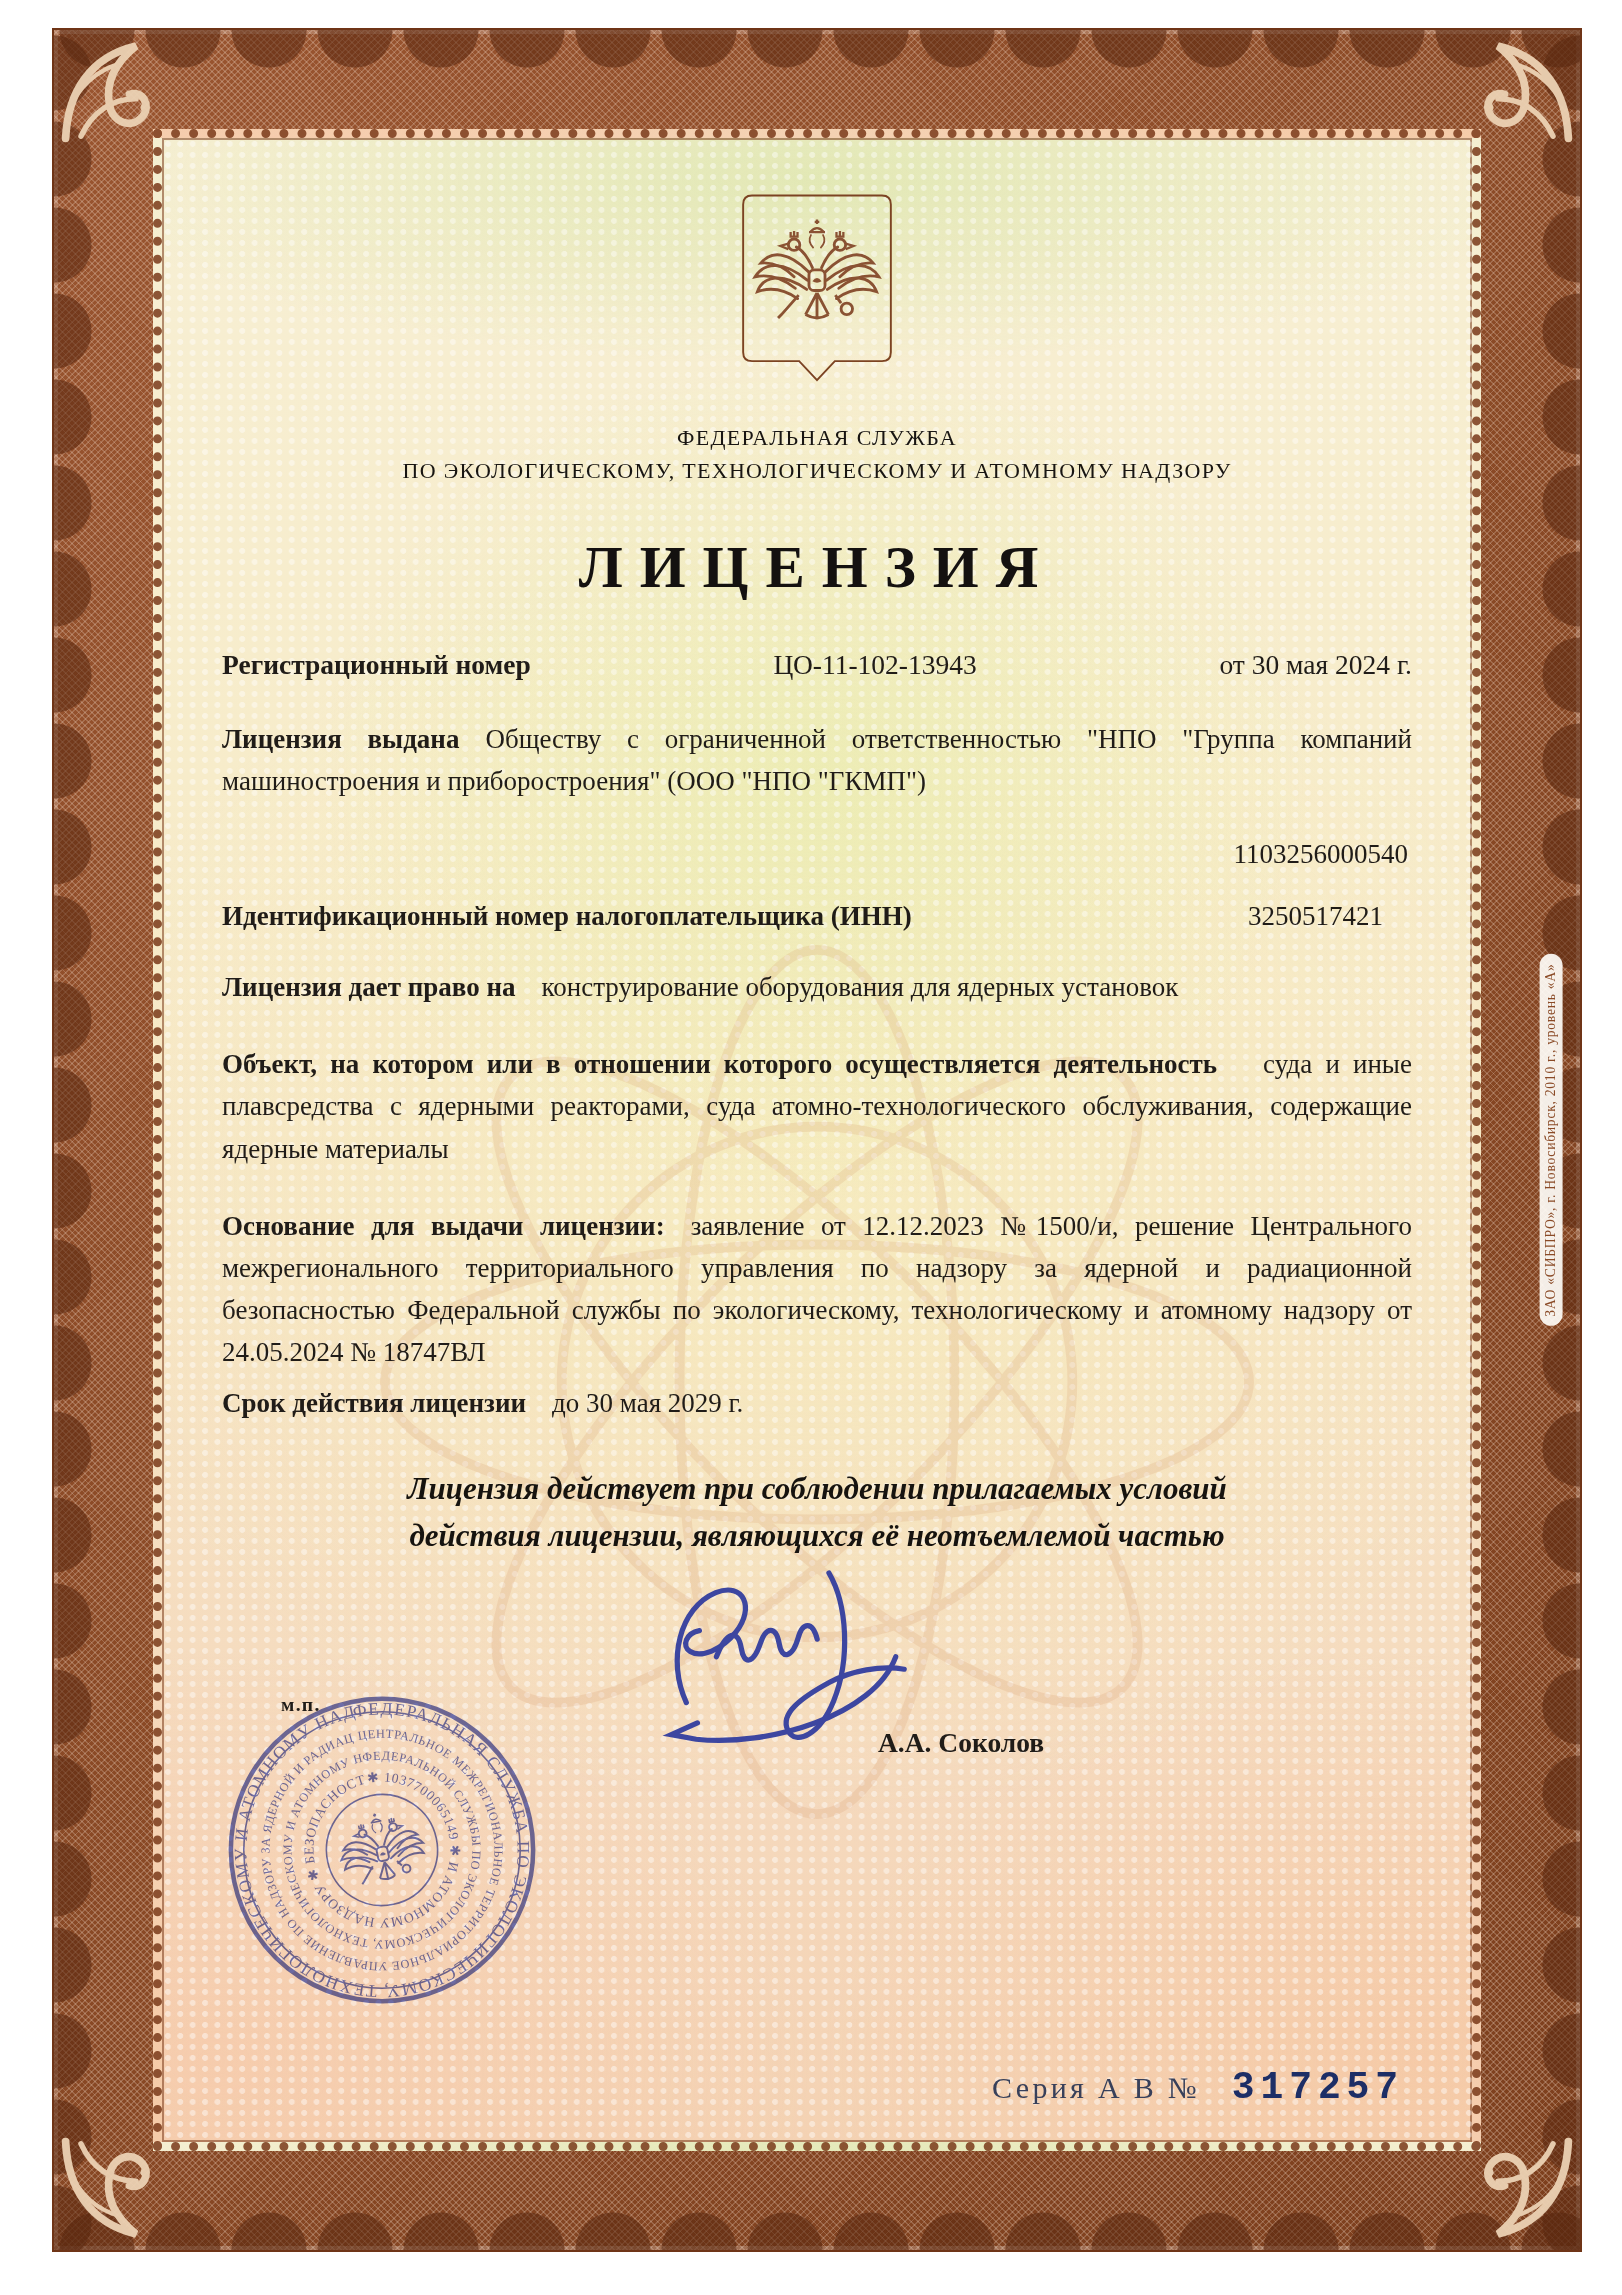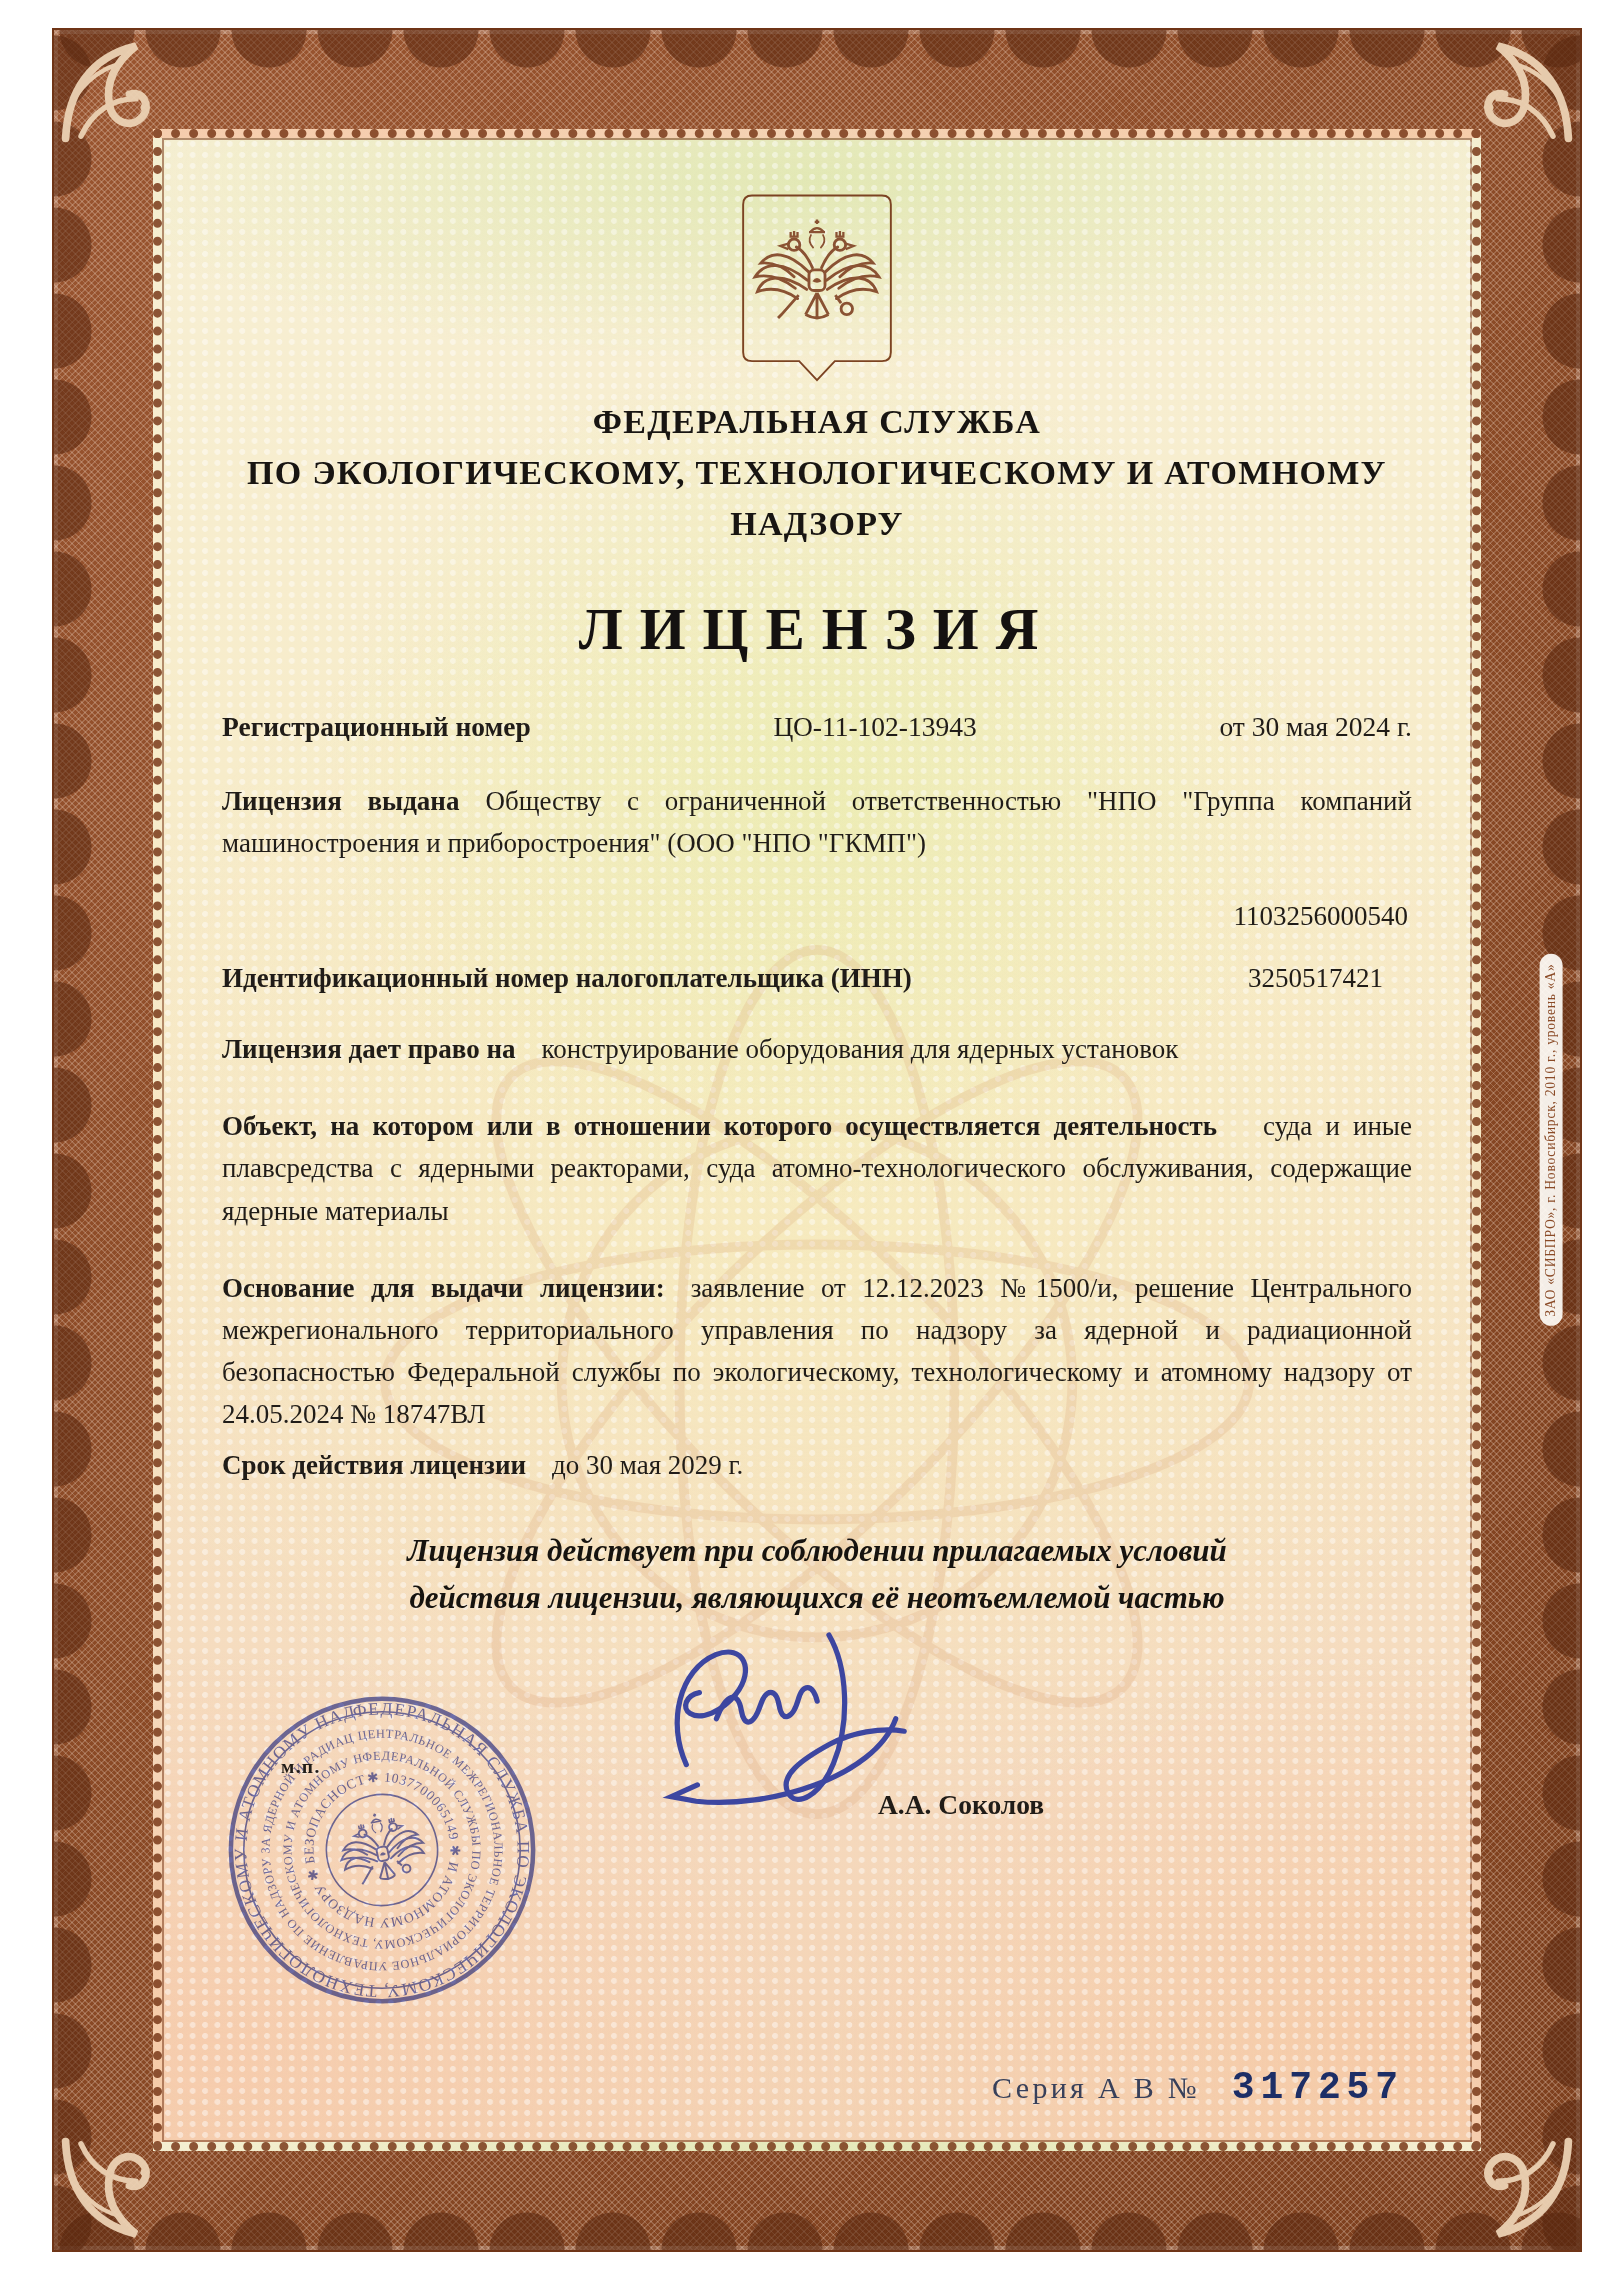--- a/index.html
+++ b/index.html
@@ -56,21 +56,21 @@
     background-size:12.4px 11px;
     opacity:.8;
   }
   .watermark{position:absolute;left:50%;top:753px;transform:translateX(-50%);opacity:.16;color:#d08a5a;}
 
   .content{position:relative;z-index:2;padding:55px 60px 0;}
 
   
   .emblem{width:154px;margin:0 auto;display:block;color:#8a5233;}
 
-  .agency{margin-top:12px;text-align:center;font-weight:bold;font-size:34px;line-height:1.5;letter-spacing:1.3px;color:#181512;}
+  .agency{margin-top:37px;text-align:center;font-weight:normal;font-size:22px;line-height:1.5;letter-spacing:1.3px;color:#181512;}
   .doc-title{margin-top:46px;text-align:center;font-weight:bold;font-size:59px;letter-spacing:17px;color:#141110;}
 
   p{margin:0;}
   .row{font-size:27px;line-height:1.56;text-align:justify;}
   .b{font-weight:bold;}
   .gap-s{display:inline-block;width:26px;}
   .gap-m{display:inline-block;width:46px;}
 
   .reg-row{margin-top:47px;display:flex;align-items:baseline;font-size:27.5px;}
   .reg-row .mid{flex:1;text-align:center;}

